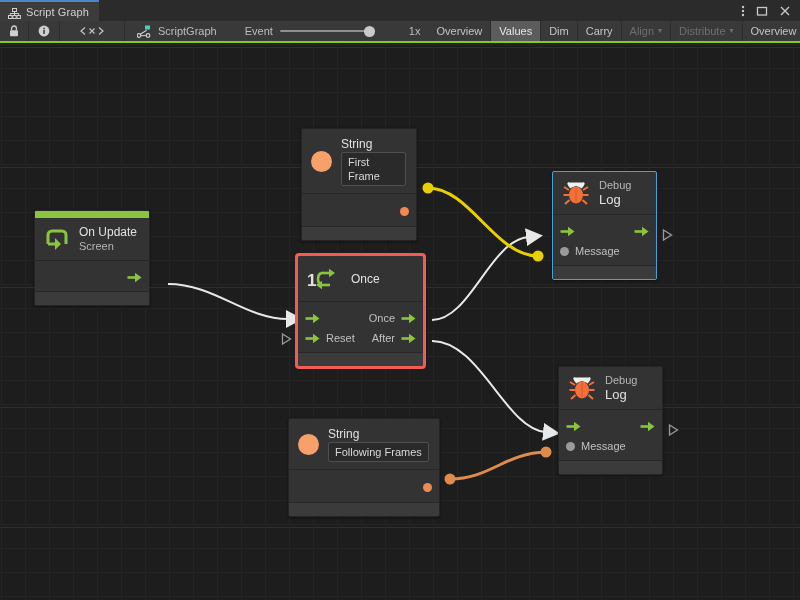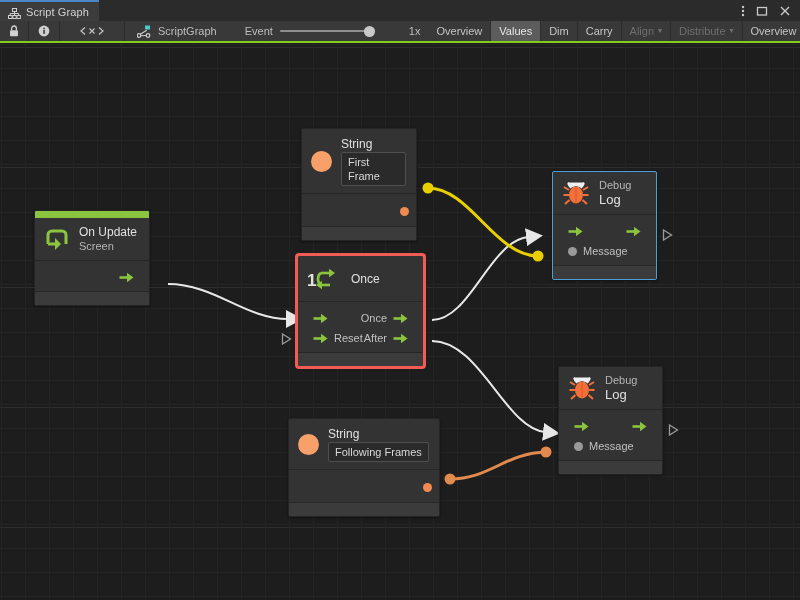--- a/index.html
+++ b/index.html
@@ -78,21 +78,21 @@
     box-shadow: 0 1px 3px rgba(0,0,0,.45);
   }
   .node.selected { outline: 3px solid #f25c54; outline-offset: -1px; border-color: #f25c54; }
   .node.hovered { border: 1px solid #4a9fd4; }
   .accentbar { height: 7px; background: #8bc53f; border-radius: 1px 1px 0 0; }
   .node-head { display: flex; align-items: center; gap: 9px; padding: 7px 10px 7px 9px; }
   .node-head-txt { display: flex; flex-direction: column; gap: 1px; }
   .node-title { font-size: 12px; color: #e0e0e0; line-height: 14px; }
   .node-sub { font-size: 11px; color: #b6b6b6; line-height: 13px; }
   .divider { height: 1px; background: #272727; }
-  .node-body { padding: 6px 8px 4px; }
+  .node-body { padding: 6px 0 4px; }
   .node-foot { height: 14px; background: #3b3b3b; border-top: 1px solid #272727; border-radius: 0 0 1px 1px; }
 
   .port-row { display: flex; align-items: center; justify-content: space-between; height: 20px; padding: 0 7px; }
   .port-left, .port-right { display: flex; align-items: center; gap: 6px; }
   .port-label { font-size: 11px; color: #c0c0c0; }
   .arrow-g { width: 15px; height: 11px; flex: none; }
   .dot { width: 9px; height: 9px; border-radius: 50%; flex: none; }
   .dot.grey { background: #9a9a9a; }
   .dot.orange { background: #f08a50; }
 

